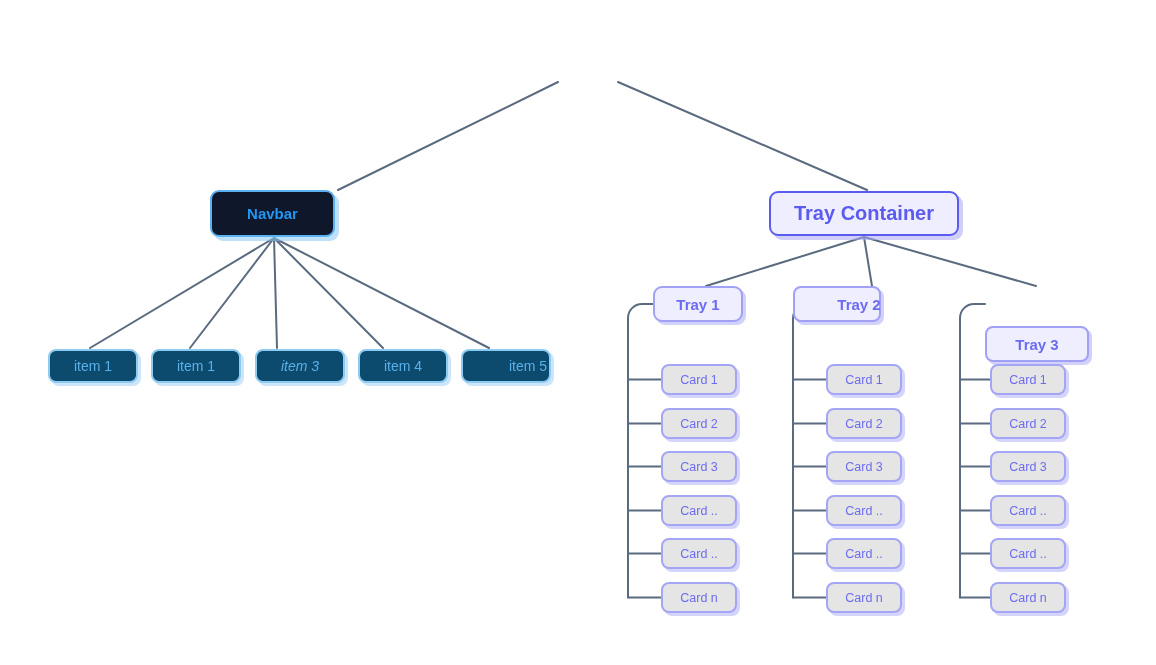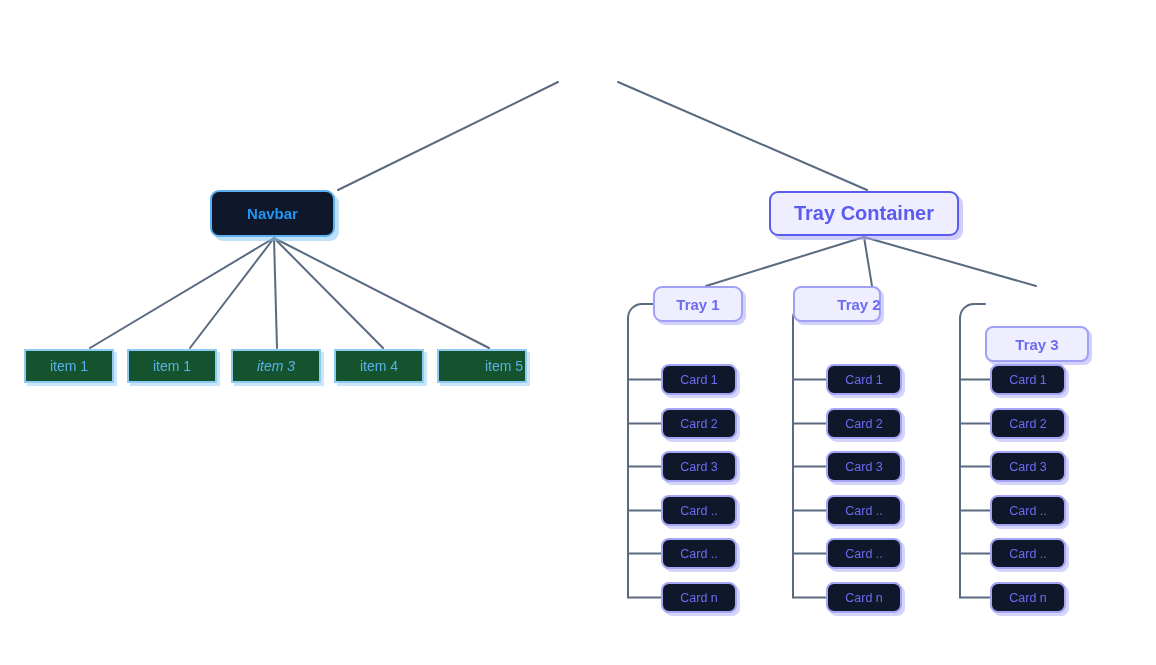--- a/index.html
+++ b/index.html
@@ -32,26 +32,27 @@
   
   .n-navbar{
     background:#0f172a;
     border:2px solid #5ab0f0;
     color:#2196f3;
     font-size:15px;font-weight:700;
     box-shadow:4px 4px 0 0 rgba(138,200,240,.55);
   }
   
   .n-item{
-    background:#14532d;
+    background:#0c4a6e;
     border:2px solid #8ecbf2;
     color:#5ab0e8;
     font-size:14px;font-weight:400;
-    border-radius:0;
+    border-radius:8px;
     box-shadow:3px 3px 0 0 rgba(160,210,245,.55);
+    margin-left:24px;
   }
   
   .n-traycontainer{
     background:#eeeefe;
     border:2px solid #5b5bf0;
     color:#5b5bf0;
     font-size:20px;font-weight:700;
     box-shadow:4px 4px 0 0 rgba(168,168,245,.55);
     text-align:right;
   }
@@ -59,21 +60,21 @@
   .n-tray{
     background:#eeeefe;
     border:2px solid #a0a0f5;
     color:#6c6cf0;
     font-size:15px;font-weight:700;
     border-radius:8px;
     box-shadow:3px 3px 0 0 rgba(178,178,248,.6);
   }
   
   .n-card{
-    background:#0f172a;
+    background:#e5e5e5;
     border:2px solid #a5a5f5;
     color:#6c6cf0;
     font-size:12.5px;font-weight:400;
     border-radius:8px;
     box-shadow:3px 3px 0 0 rgba(185,185,248,.6);
   }
 </style>
 </head>
 <body>
 

